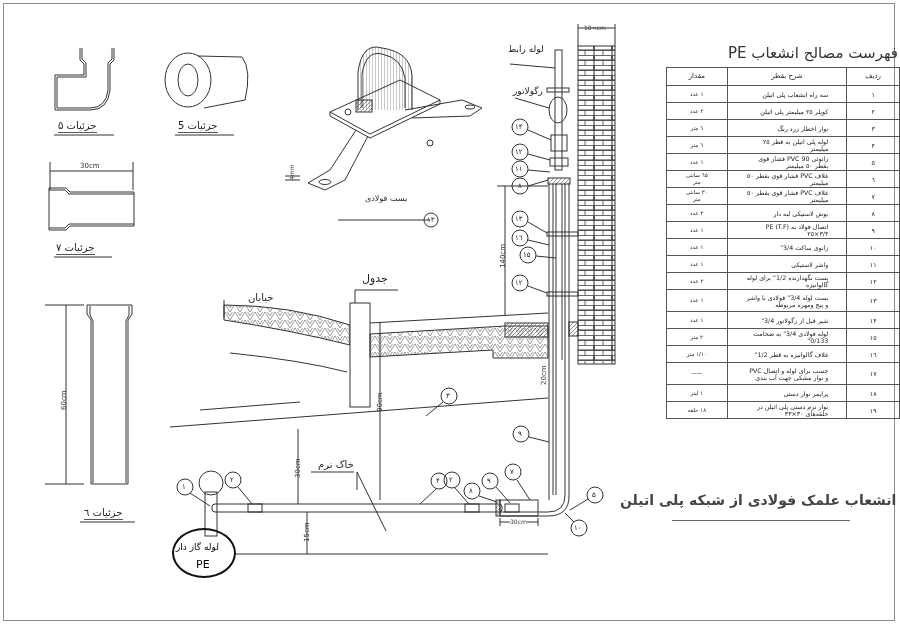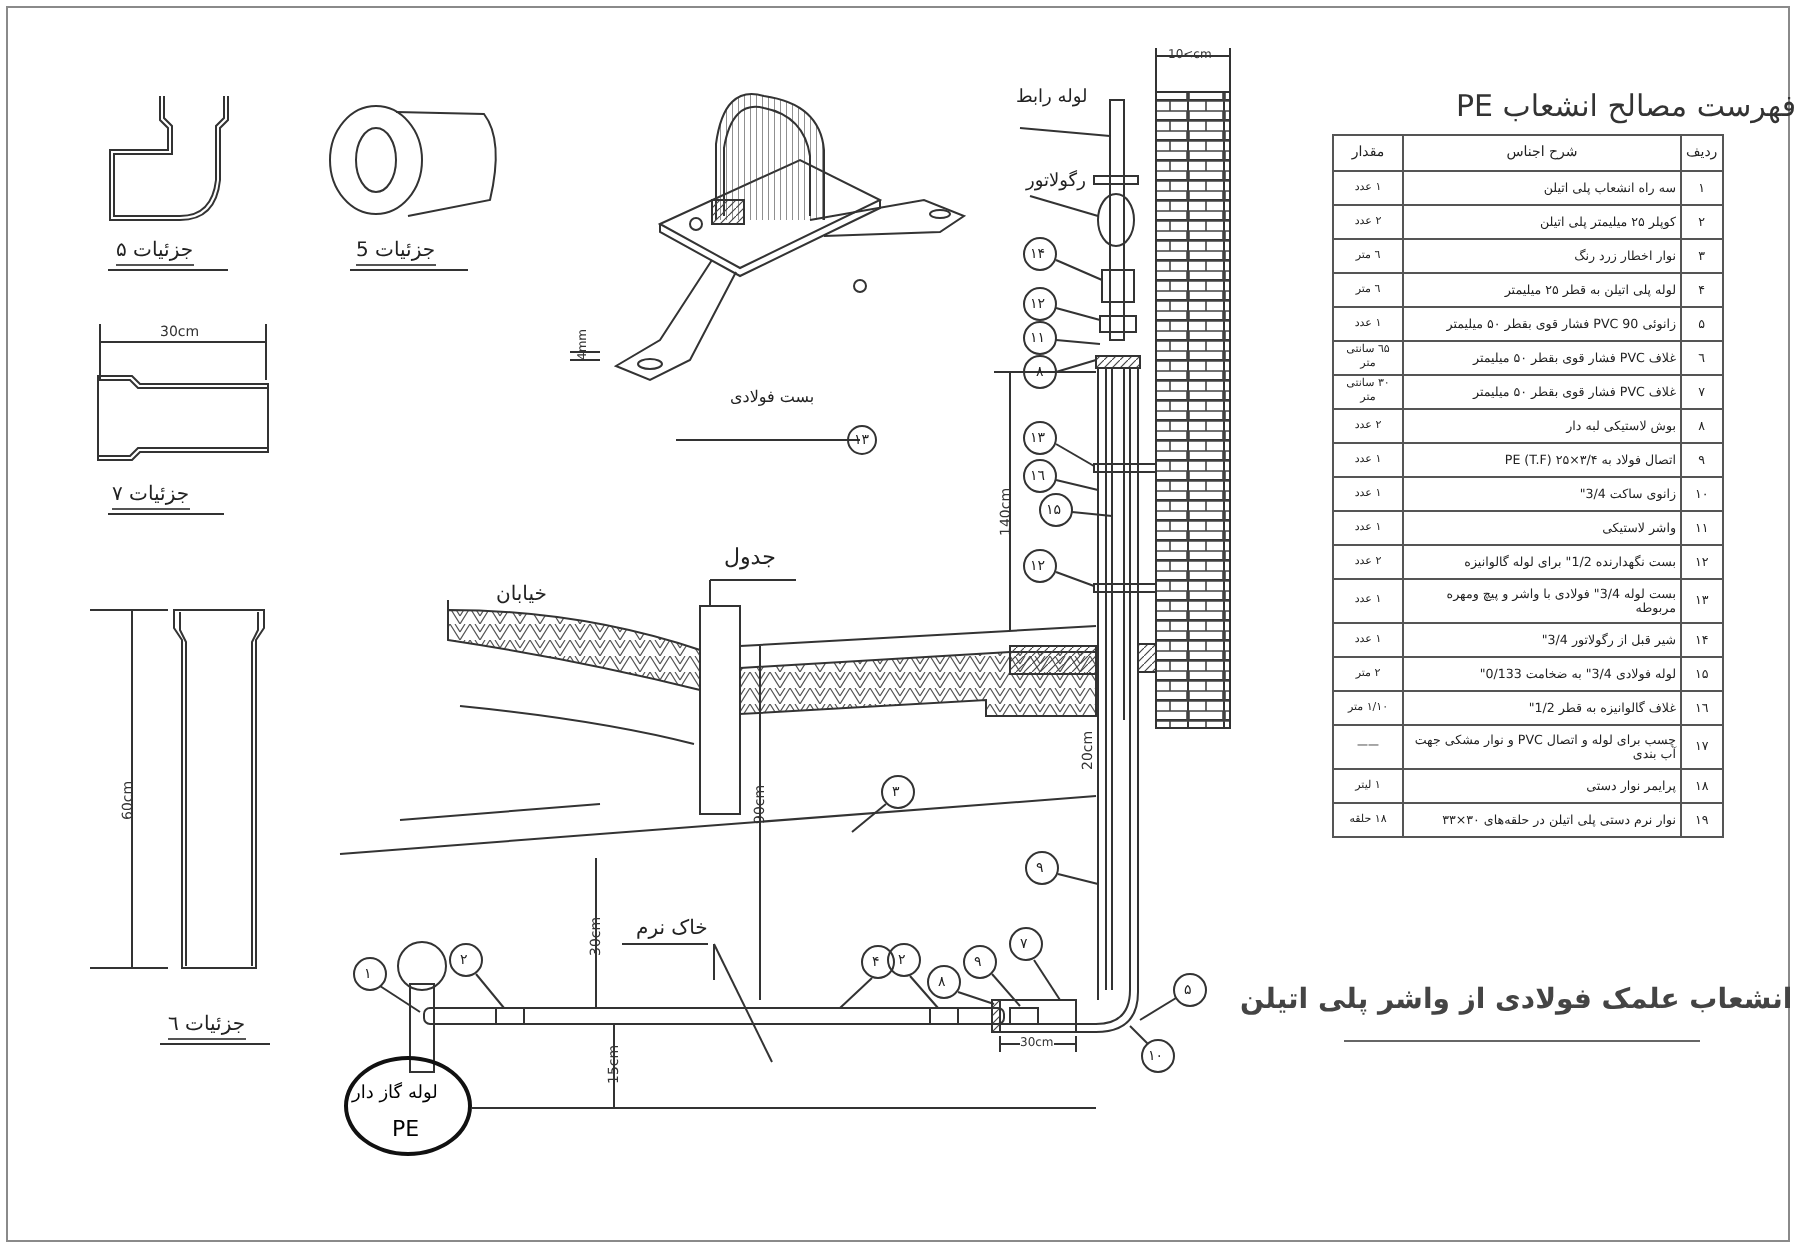--- a/index.html
+++ b/index.html
@@ -4,21 +4,21 @@
 <style>
   html,body{margin:0;padding:0;background:#fff;}
   body{width:900px;height:626px;position:relative;overflow:hidden;font-family:"DejaVu Sans",sans-serif;}
   #frame{position:absolute;left:3px;top:3px;width:892px;height:618px;border:1.5px solid #8a8a8a;box-sizing:border-box;}
   svg#drawing{position:absolute;left:0;top:0;}
   .lbl{position:absolute;font-size:10px;color:#222;white-space:nowrap;direction:rtl;}
   .lbl-sm{font-size:7px;}
   .title-ul{border-bottom:1px solid #555;padding-bottom:1px;}
   #table-title{position:absolute;left:728px;top:44px;font-size:15px;color:#333;direction:rtl;white-space:nowrap;}
   #mat-table{position:absolute;left:666px;top:67px;border-collapse:collapse;font-size:6.3px;color:#222;direction:rtl;}
-  #mat-table td,#mat-table th{border:1px solid #555;padding:0 2px;font-weight:normal;line-height:7px;}
+  #mat-table td,#mat-table th{border:1px solid #555;padding:0 18px;font-weight:normal;line-height:7px;}
   #mat-table th{height:17px;font-size:7px;}
   #mat-table td.num{width:10px;text-align:center;}
   #mat-table td.desc{width:134px;text-align:right;}
   #mat-table td.qty{width:30px;text-align:center;font-size:5.5px;}
   #main-title{position:absolute;left:620px;top:492px;font-size:14px;font-weight:bold;color:#444;direction:rtl;white-space:nowrap;}
   #main-title-ul{position:absolute;left:672px;top:520px;width:178px;height:1px;background:#666;}
   .vtext{position:absolute;font-size:7px;color:#333;transform:rotate(-90deg);transform-origin:left top;white-space:nowrap;}
   .dim{position:absolute;font-size:7px;color:#333;white-space:nowrap;}
   .pe-circle{position:absolute;left:172px;top:528px;width:64px;height:50px;border:2.5px solid #111;border-radius:50%;box-sizing:border-box;}
   .pe-t1{position:absolute;left:176px;top:542px;font-size:9px;direction:rtl;white-space:nowrap;}
@@ -248,29 +248,29 @@
 <div class="lbl lbl-sm" style="left:487px;top:477px;">۹</div>
 <div class="lbl lbl-sm" style="left:510px;top:468px;">۷</div>
 <div class="lbl lbl-sm" style="left:592px;top:491px;">۵</div>
 <div class="lbl lbl-sm" style="left:574px;top:524px;">۱۰</div>
 <div class="lbl lbl-sm" style="left:518px;top:430px;">۹</div>
 
 <div class="pe-circle"></div>
 <div class="pe-t1">لوله گاز دار</div>
 <div class="pe-t2">PE</div>
 
-<div id="main-title">انشعاب علمک فولادی از واشر پلی اتیلن</div>
+<div id="main-title">انشعاب علمک فولادی از شبکه پلی اتیلن</div>
 <div id="main-title-ul"></div>
 
 <div id="table-title">فهرست مصالح انشعاب PE</div>
 <table id="mat-table">
   <thead>
     <tr>
       <th>ردیف</th>
-      <th>شرح اجناس</th>
+      <th>شرح بقطر</th>
       <th>مقدار</th>
     </tr>
   </thead>
   <tbody id="mat-body">
       <tr style="height: 17px;">
         <td class="num">۱</td>
         <td class="desc">سه راه انشعاب پلی اتیلن</td>
         <td class="qty">۱ عدد</td>
       </tr>
       <tr style="height: 17px;">

